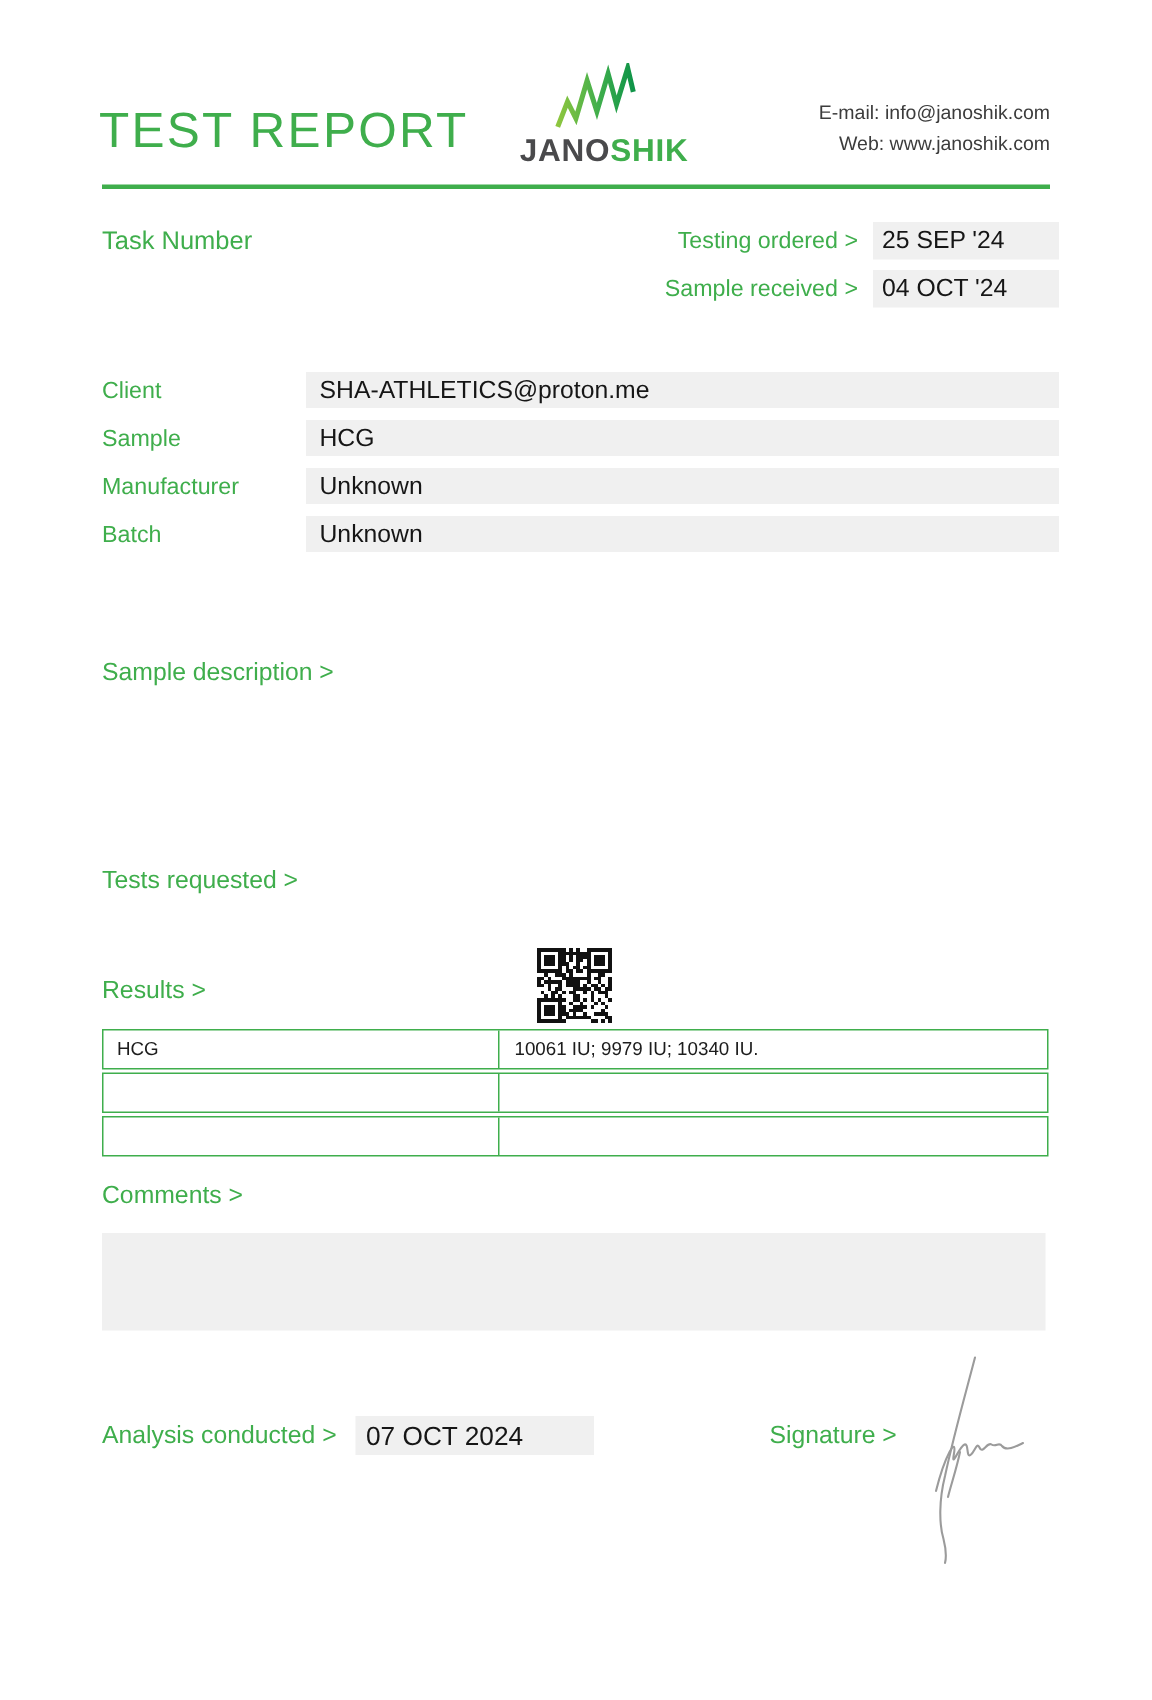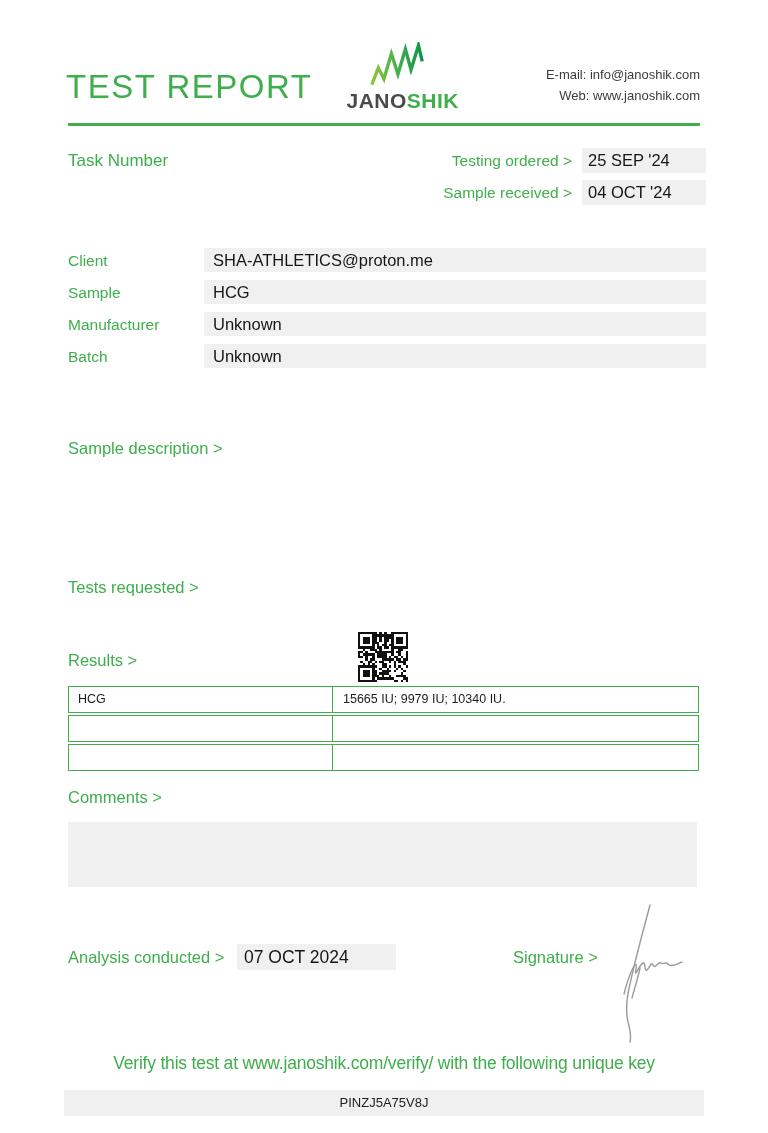--- a/index.html
+++ b/index.html
@@ -364,21 +364,21 @@
         <rect x="16" y="20" width="1" height="1" fill="#111"></rect>
         <rect x="18" y="20" width="1" height="1" fill="#111"></rect>
         <rect x="20" y="20" width="1" height="1" fill="#111"></rect>
       </svg>
   </div>
 
   <div class="abs heading" style="left:68px;top:651px;">Results &gt;</div>
   <div class="abs rtable">
     <div class="rrow">
       <div class="rcell-name">HCG</div>
-      <div class="rcell-val">15665 IU; 9979 IU; 10340 IU.</div>
+      <div class="rcell-val">10061 IU; 9979 IU; 10340 IU.</div>
     </div>
     <div class="rrow">
       <div class="rcell-name"></div>
       <div class="rcell-val"></div>
     </div>
     <div class="rrow">
       <div class="rcell-name"></div>
       <div class="rcell-val"></div>
     </div>
   </div>
@@ -393,16 +393,14 @@
   <div class="abs signature">
     <svg width="95" height="150" viewBox="0 0 95 150">
       <g fill="none" stroke="#9b9b9b" stroke-width="1.4" stroke-linecap="round">
         <path d="M 50 7 C 44 30 36 58 30 86 C 26 102 26 118 29 128 C 31 136 31 140 30 144"></path>
         <path d="M 24 96 C 30 72 38 59 36 71 C 34 82 39 67 43 65 C 46 64 44 74 47 72 C 50 70 51 63 53 67 C 55 72 58 63 61 65 C 64 67 66 63 68 66 C 71 70 78 66 82 64"></path>
         <path d="M 40 70 C 38 80 34 92 32 100"></path>
       </g>
     </svg>
   </div>
 
-  <div class="abs verify-line">Verify this test at www.janoshik.com/verify/ with the following unique key</div>
-  <div class="abs graybox key-box">PINZJ5A75V8J</div>
 
 </div>
 
 </body></html>

